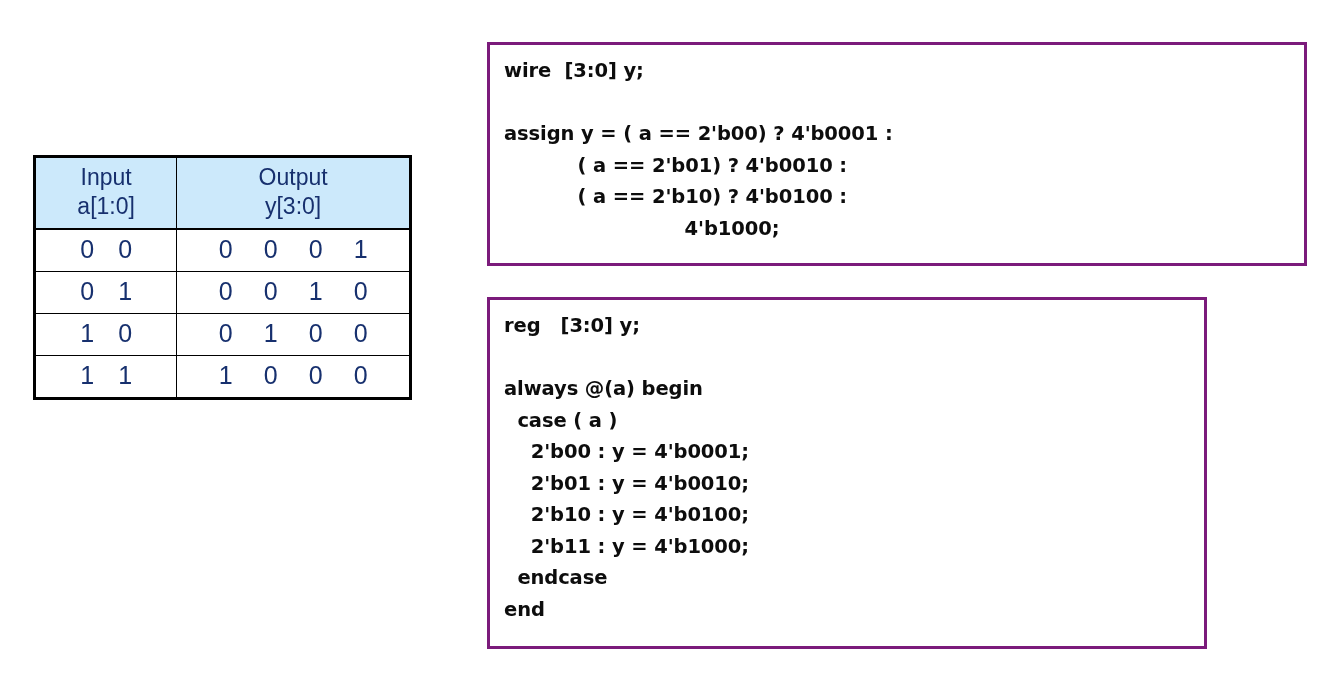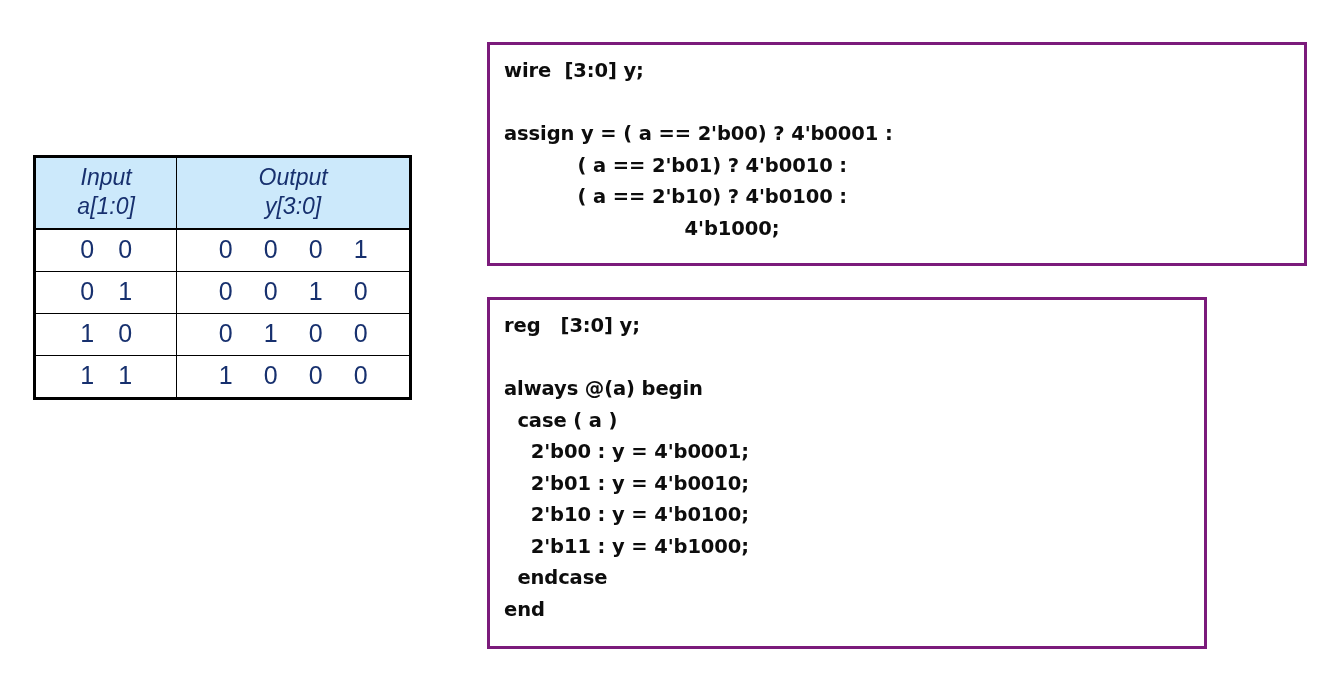--- a/index.html
+++ b/index.html
@@ -32,21 +32,20 @@
     color: #17306e;
     font-family: "Liberation Sans", sans-serif;
   }
   #truth-table .hdr-cell {
     background: #cce9fb;
     font-size: 23px;
     line-height: 1.25;
     padding: 5px 4px 7px 4px;
     font-weight: normal;
     border-bottom: 2px solid #000000;
-    font-style: italic;
   }
   #truth-table .hdr-cell .l1,
   #truth-table .hdr-cell .l2 { display: block; white-space: pre; }
   #truth-table .col-in  { width: 145px; }
   #truth-table .col-out { width: 234px; }
   #truth-table .val-cell {
     font-size: 25px;
     padding: 5px 0 7px 0;
     letter-spacing: 0;
   }

